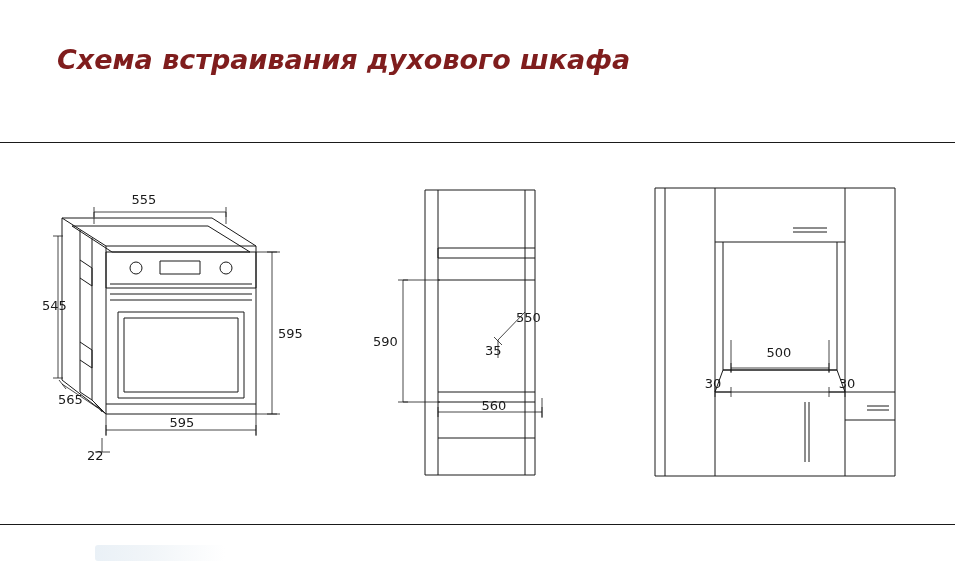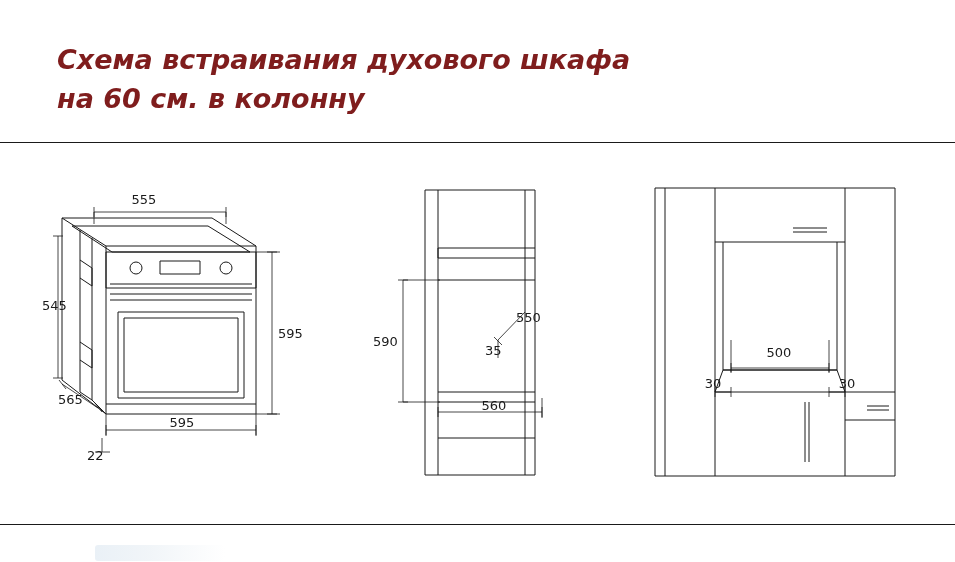--- a/index.html
+++ b/index.html
@@ -68,21 +68,20 @@
     border-radius: 3px;
   }
 </style>
 </head>
 <body>
 
 <div id="page">
 
   <div class="title">
     <div>Схема встраивания духового шкафа</div>
-    <div>на 60 см. в колонну</div>
   </div>
 
   <div class="rule rule-top"></div>
   <div class="rule rule-bottom"></div>
 
   <svg class="fig" style="left:40px; top:190px;" width="260" height="290" viewBox="0 0 260 290">
     <g fill="none" stroke="#1a1a1a" stroke-width="1">
 
       <rect x="66" y="56" width="150" height="168"></rect>
 

